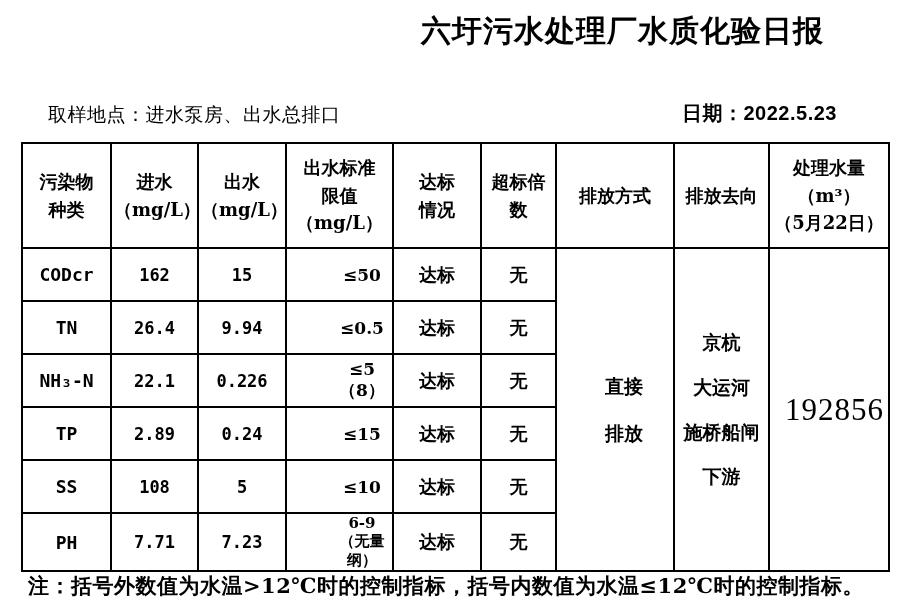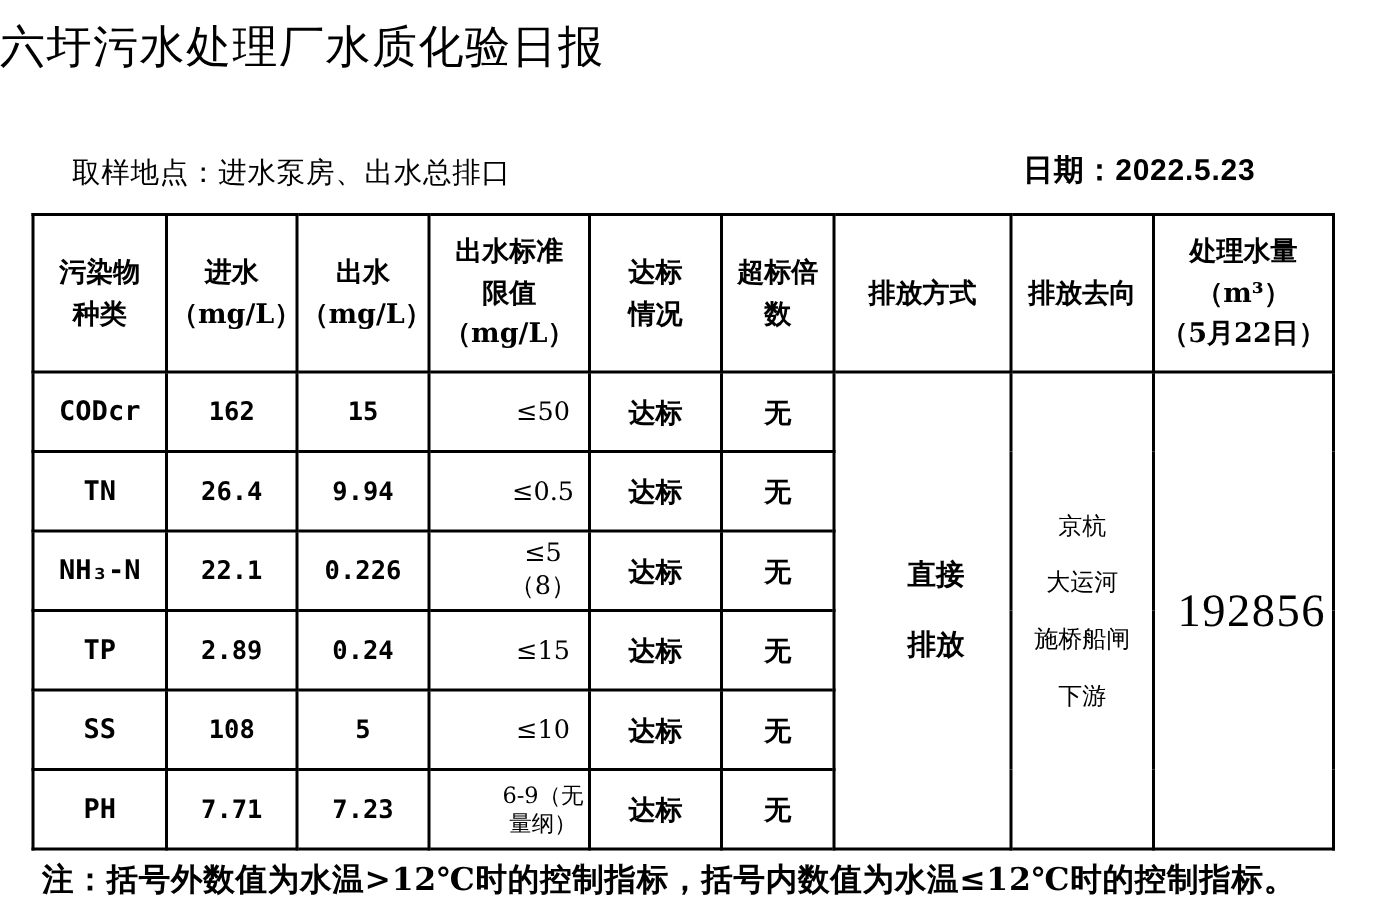--- a/index.html
+++ b/index.html
@@ -3,21 +3,21 @@
 <meta charset="utf-8">
 <style>
   * { margin:0; padding:0; box-sizing:border-box; }
   html,body { background:#fff; }
   body {
     width:920px; height:607px; position:relative; overflow:hidden;
     font-family:"DejaVu Serif","Liberation Serif",serif; color:#000;
   }
   .title {
     position:absolute; top:11px; left:0; width:824px;
-    text-align:left; font-size:30px; font-weight:400; letter-spacing:1px;
+    text-align:right; font-size:30px; font-weight:700; letter-spacing:1px;
     white-space:nowrap;
   }
   .sampling {
     position:absolute; top:102px; left:48px;
     font-size:19px; font-weight:400; letter-spacing:0.5px;
   }
   .report-date {
     position:absolute; top:100px; left:682px;
     font-family:"Liberation Sans","DejaVu Sans",sans-serif;
     font-size:20px; font-weight:bold; letter-spacing:0.5px;
@@ -32,25 +32,25 @@
     white-space:pre-line; padding:0 2px; overflow:hidden;
   }
   .report tr.hdr { height:105px;padding-left:24px; }
   .report tr.datarow { height:53px; }
   .report th { font-size:18px; font-weight:600; line-height:1.55; }
   .mono {
     font-family:"DejaVu Sans Mono","Liberation Mono",monospace;
     font-weight:bold; font-size:17px;
   }
   td.pollutant { font-size:18px; }
-  td.limit { font-size:17px; font-weight:400;padding-left:47px; }
+  td.limit { font-size:17px; font-weight:700;padding-left:47px; }
   td.limit.small { font-size:15px; }
   td.cn { font-size:18px; font-weight:600; }
   td.merged-method { font-size:19px; font-weight:600; line-height:2.45;padding-left:20px; }
-  td.merged-dest { font-size:16px; font-weight:400; line-height:2.35;border-radius:29px; }
+  td.merged-dest { font-size:19px; font-weight:700; line-height:2.35;border-radius:29px; }
   td.merged-volume {
     font-family:"Liberation Serif","DejaVu Serif",serif;
     font-size:31px; font-weight:400; letter-spacing:1px;padding-left:13px;
   }
   .footnote {
     position:absolute; top:572px; left:28px;
     font-size:21px; font-weight:600; letter-spacing:0.5px;
   }
 </style>
 </head>

